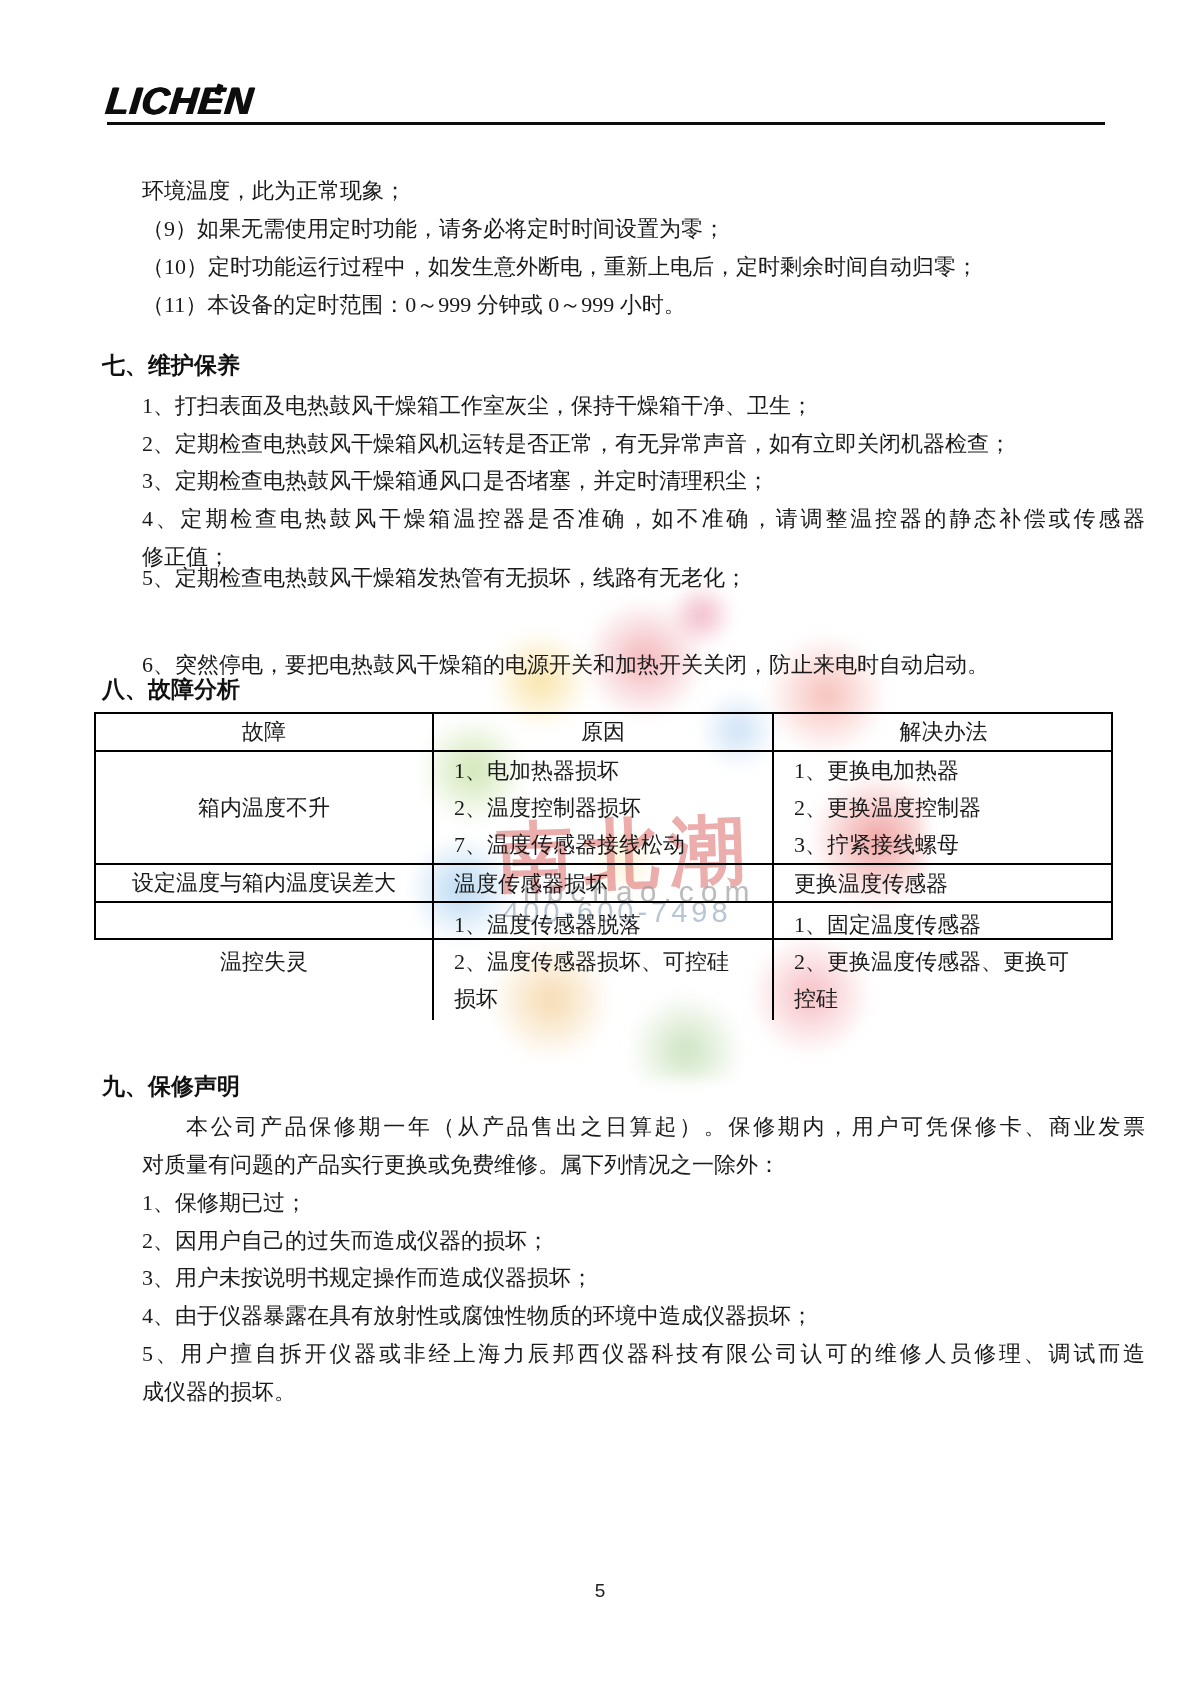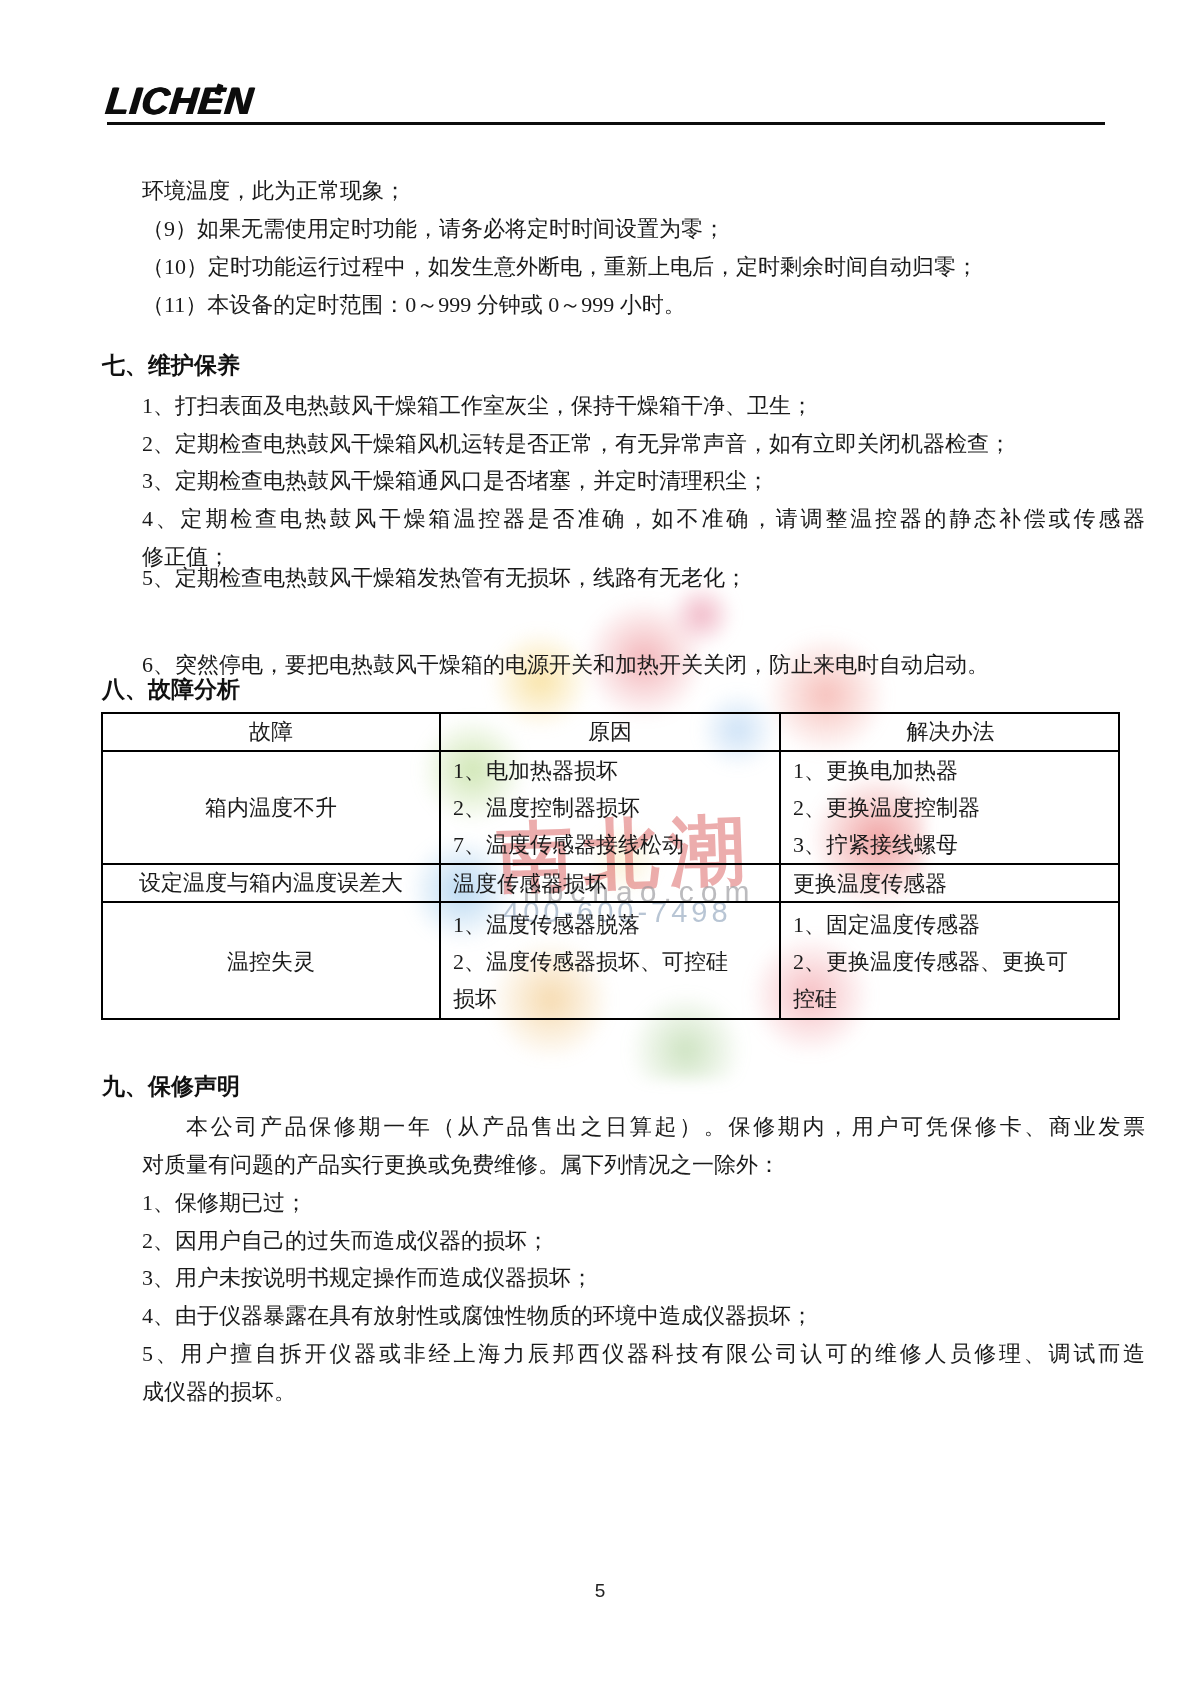--- a/index.html
+++ b/index.html
@@ -35,33 +35,33 @@
   .stretch { white-space:normal; text-align:justify; text-align-last:justify; }
   .indent { left:146px; width:959px; }
   .sec-title {
     position:absolute; left:102px;
     font-family:"Liberation Sans","DejaVu Sans",sans-serif;
     font-weight:bold; font-size:23px; line-height:30px; color:#111;
     white-space:nowrap;
   }
   
   .fault-table {
-    position:absolute; left:101px; top:712px; width:1019px; height:308px;
+    position:absolute; left:94px; top:712px; width:1019px; height:228px;
     display:grid;
     grid-template-columns:338px 340px 339px;
     grid-template-rows:38px 113px 38px 117px;
     border:2px solid #000;
     font-size:22px;
     z-index:2; background:transparent;
   }
   .cell { border-right:2px solid #000; border-bottom:2px solid #000; }
   .cell.last-col { border-right:none; }
   .cell.last-row { border-bottom:none; }
   .c-center { display:flex; align-items:center; justify-content:center; text-align:center; }
-  .c-left { display:flex; flex-direction:column; justify-content:center; padding:2px 6px 2px 12px; }
+  .c-left { display:flex; flex-direction:column; justify-content:center; padding:2px 6px 2px 20px; }
   .c-left div { line-height:37px; white-space:nowrap; }
   
   .watermark { position:absolute; left:405px; top:580px; width:520px; height:500px; z-index:1; pointer-events:none; }
   .wm-blobs {
     position:absolute; inset:0;
     background:
       radial-gradient(circle 45px at 57% 7%,  rgba(226,110,140,.50), rgba(226,110,140,0) 72%),
       radial-gradient(circle 85px at 46% 16%, rgba(228,90,100,.45),  rgba(228,90,100,0) 72%),
       radial-gradient(circle 70px at 26% 20%, rgba(243,200,80,.50),  rgba(243,200,80,0) 72%),
       radial-gradient(circle 75px at 13% 38%, rgba(150,200,90,.45),  rgba(150,200,90,0) 72%),

